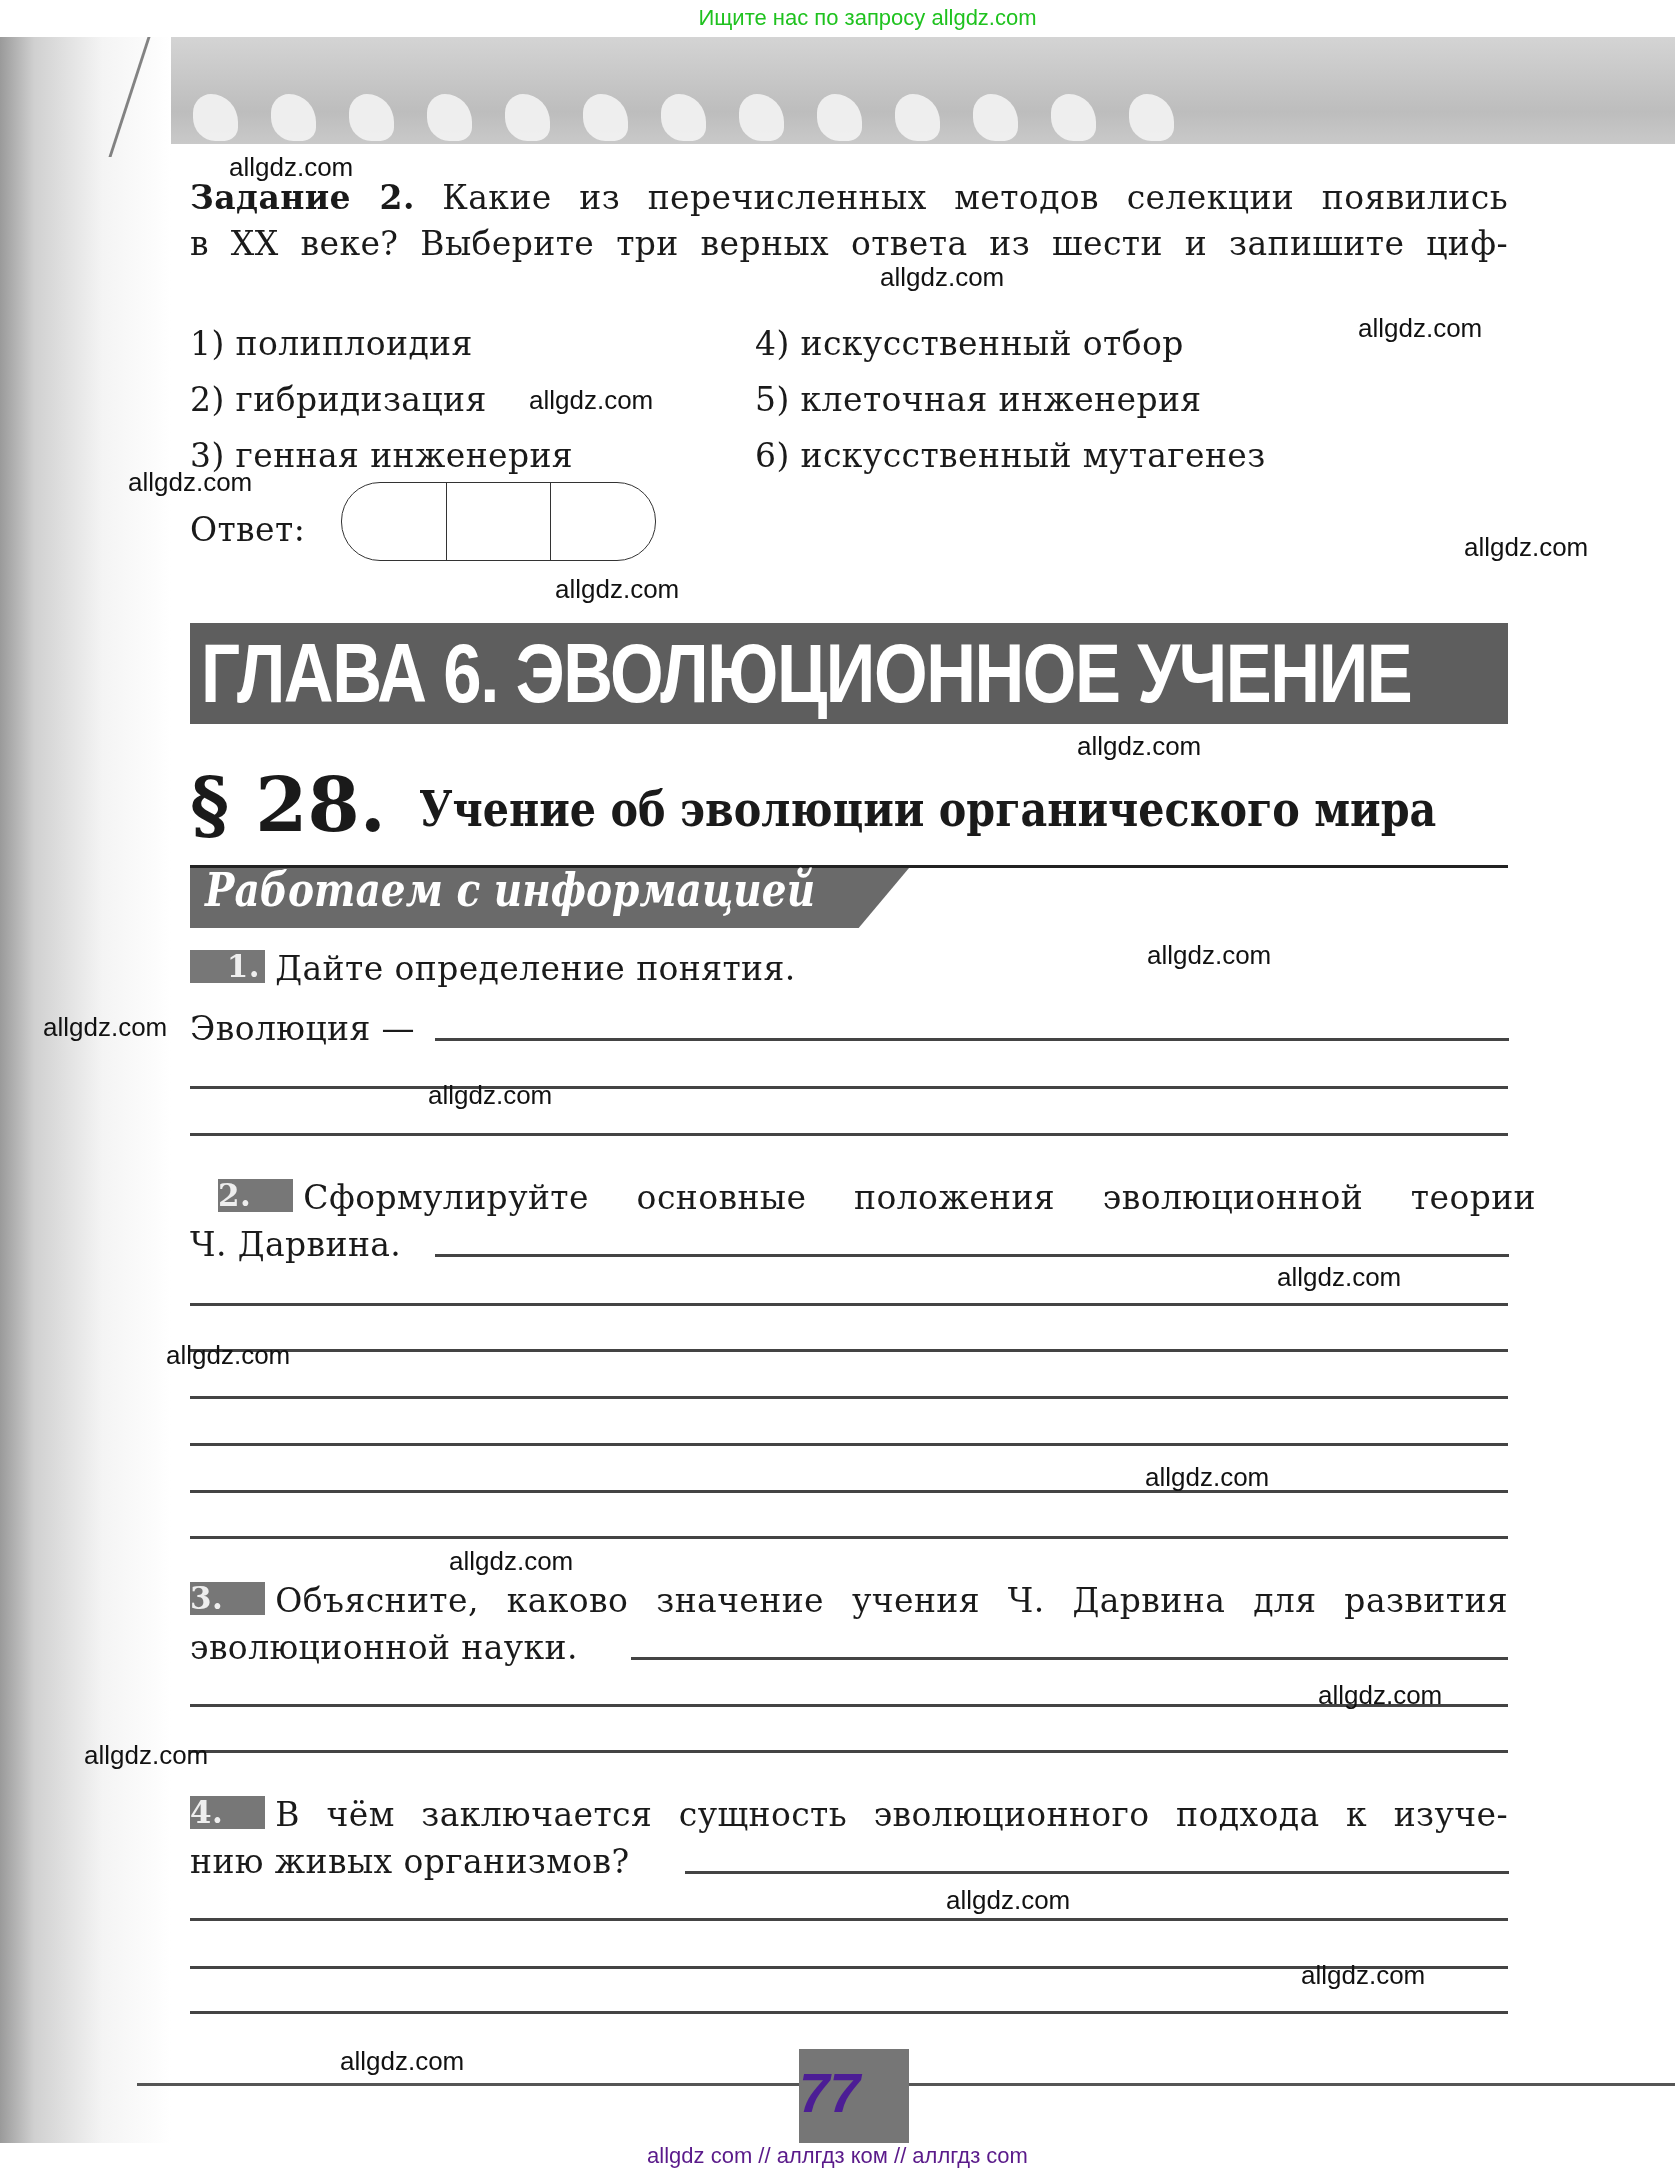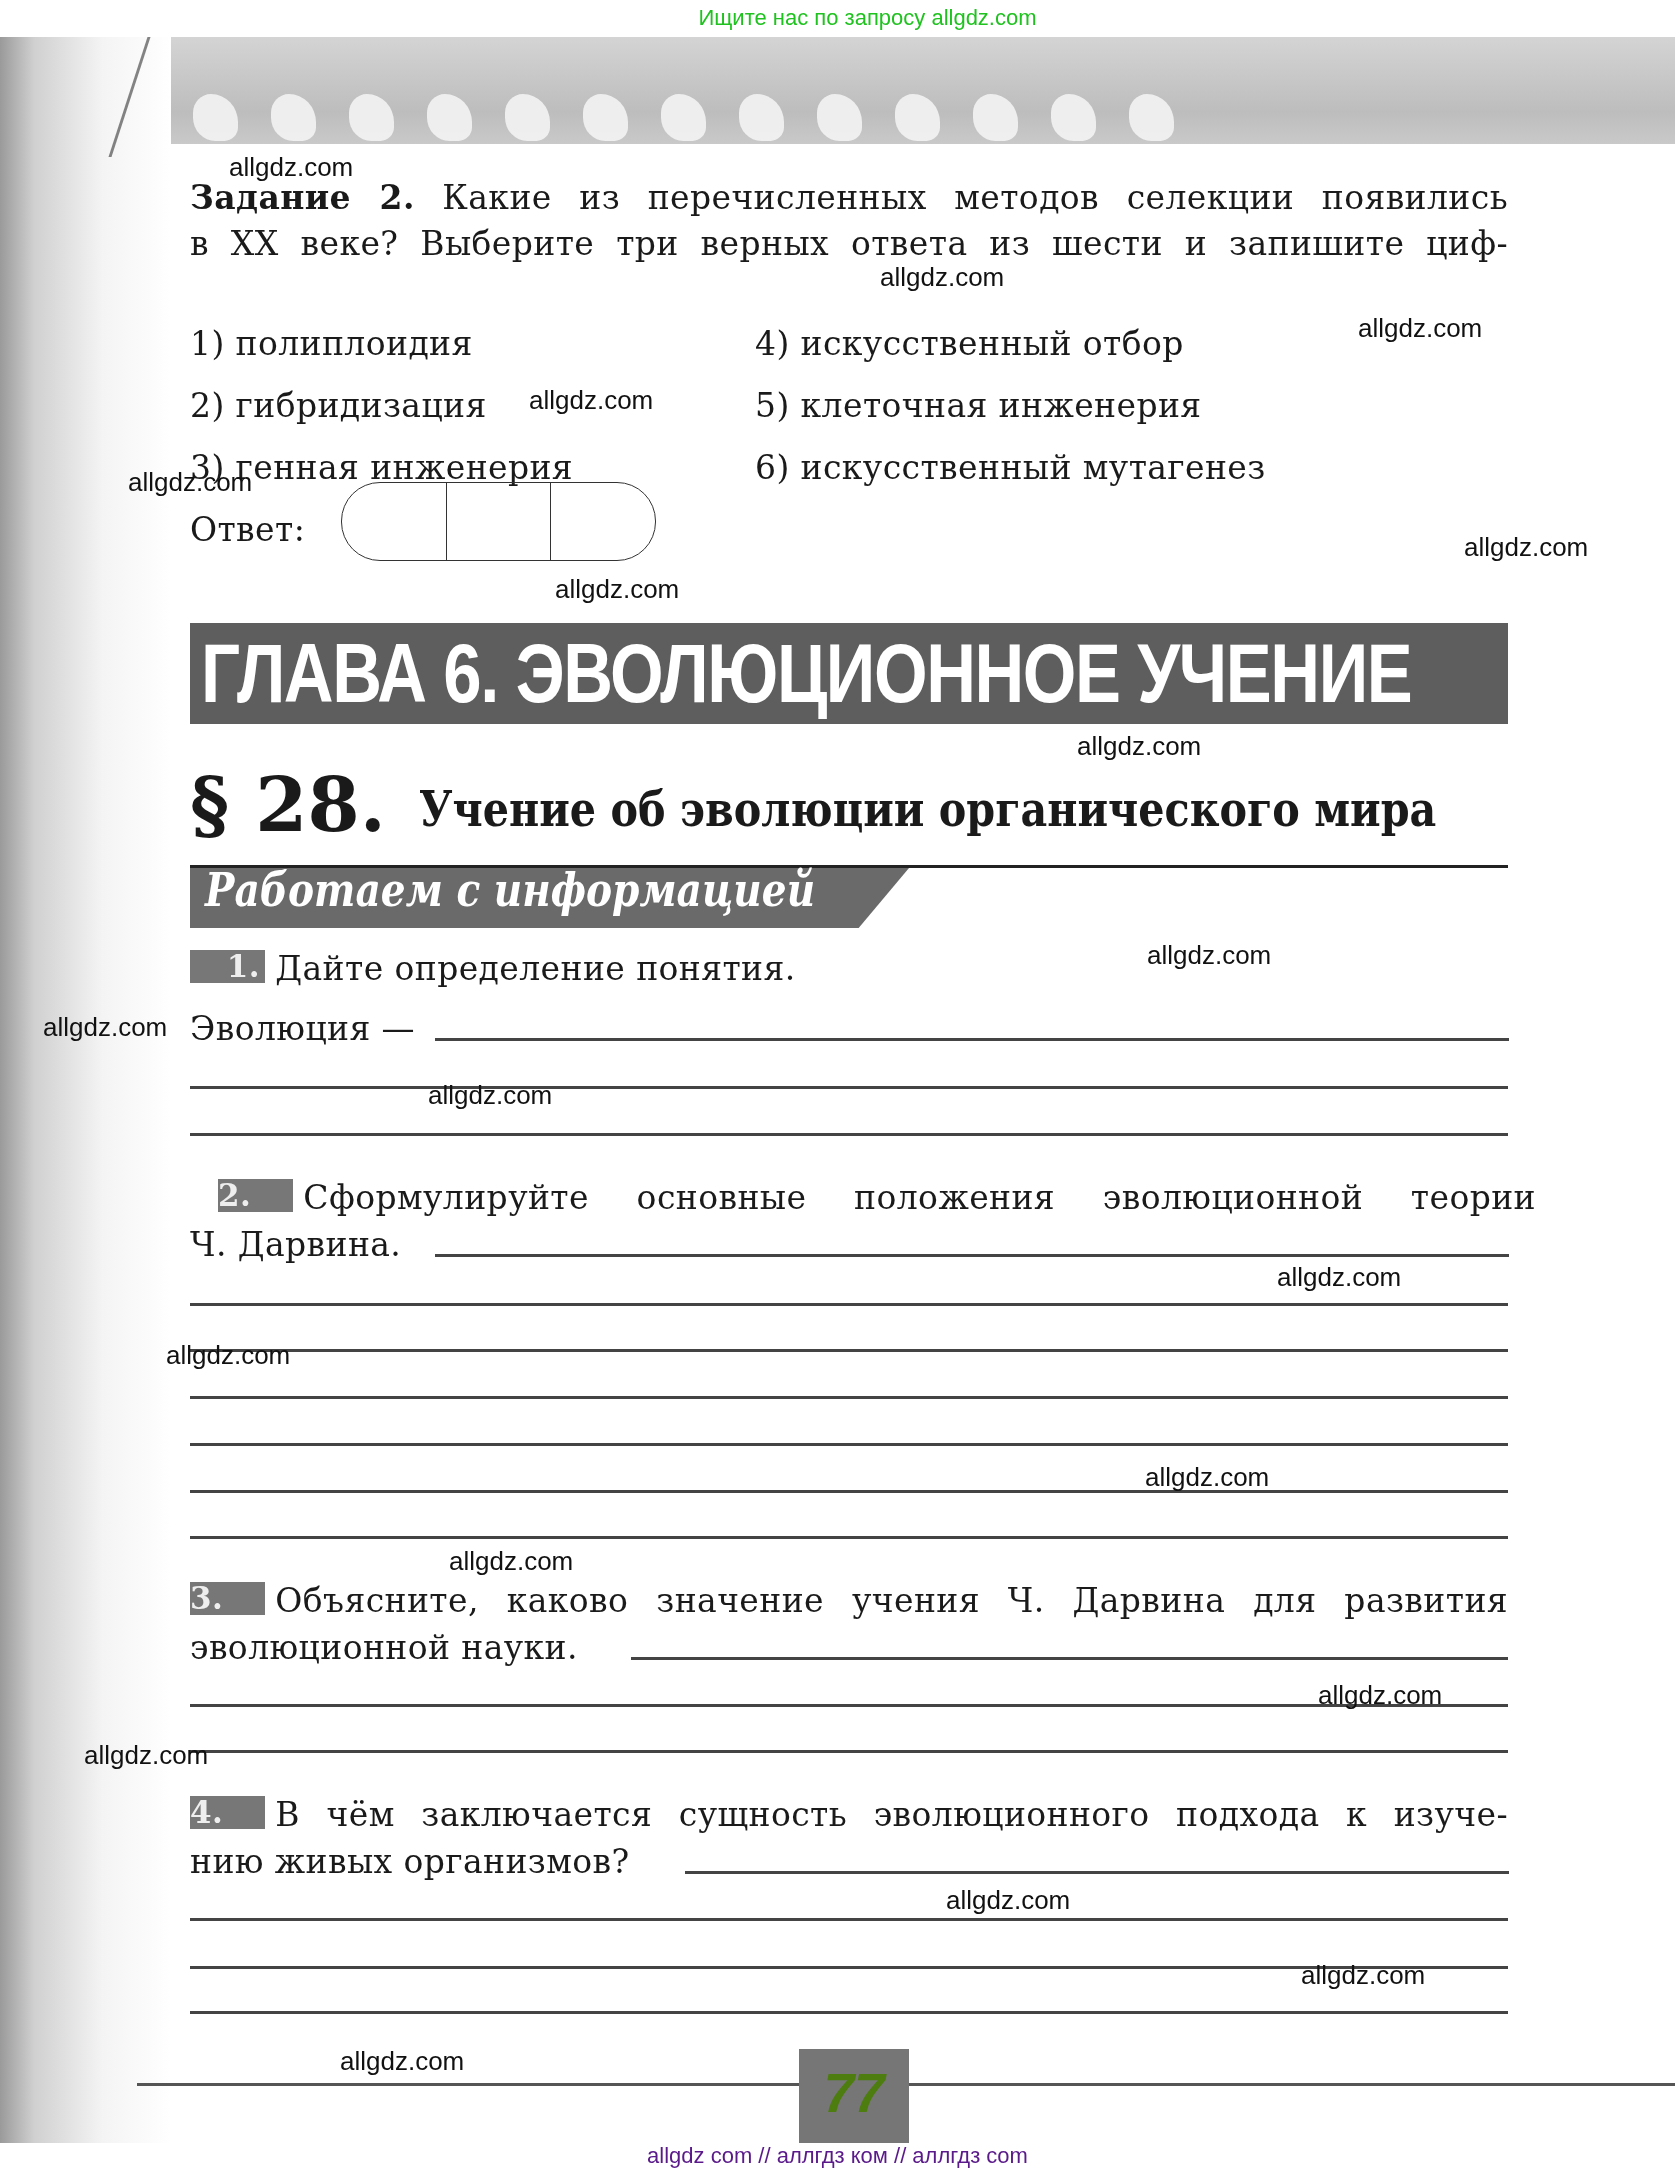--- a/index.html
+++ b/index.html
@@ -18,21 +18,21 @@
     .animal { width: 45px; height: 47px; background: #f3f3f3; border-radius: 40% 60% 30% 50%;
       opacity: 0.9; }
     .page-edge { top: 37px; left: 0; width: 171px; height: 2106px;
       background: linear-gradient(90deg,#9a9a9a 0%,#d0d0d0 20%,#f4f4f4 60%,#ffffff 100%); }
     .page-edge-curve { top: 37px; left: 128px; width: 3.4px; height: 120px; background: #333;
       transform: skewX(-18deg); opacity: 0.6; }
     .wm { font-family: "Liberation Sans", sans-serif; font-size: 26px; color: #111; }
     .body-text { font-size: 33px; line-height: 46px; letter-spacing: 0.4px; }
     .task-title { font-weight: bold; }
     .options { top: 321px; left: 190px; width: 1353px; }
-    .options-grid { display: grid; grid-template-columns: 565px 770px; row-gap: 16px; }
+    .options-grid { display: grid; grid-template-columns: 565px 770px; row-gap: 10px; }
     .answer-label { top: 507px; left: 190px; }
     .answer-box { top: 482px; left: 341px; width: 313px; height: 77px;
       border: 1.7px solid #333; border-radius: 39px; display: flex; overflow: hidden; }
     .answer-cell { flex: 1; border-right: 1.7px solid #333; }
     .answer-cell:last-child { border-right: none; }
     .chapter-band { top: 623px; left: 190px; width: 1318px; height: 101px; background: #5e5e5e; }
     .chapter-title { top: 623px; left: 201px; font-family: "Liberation Sans", sans-serif;
       font-weight: bold; font-size: 84px; line-height: 101px; color: #ffffff; letter-spacing: -1.7px;
       transform: scaleX(0.82); transform-origin: left center; white-space: nowrap; }
     .section-num { top: 762px; left: 190px; font-size: 75px; font-weight: bold; line-height: 86px; }
@@ -42,23 +42,23 @@
     .info-band { top: 868px; left: 190px; width: 719px; height: 60px; background: #6a6a6a;
       clip-path: polygon(0 0, 100% 0, 93% 100%, 0 100%); }
     .info-title { top: 863px; left: 205px; font-family: "DejaVu Serif", serif; font-style: italic;
       font-weight: bold; font-size: 46px; color: #fff; white-space: nowrap;
       transform: scaleX(0.85); transform-origin: left center; }
     .q-badge { display: inline-block; width: 75px; height: 33px; background: #777; color: #eee;
       font-weight: bold; font-size: 31px; line-height: 33px; text-align: right; padding-right: 5.1px;
       box-sizing: border-box; vertical-align: 3.4px; margin-right: 10.3px; }
     .line { height: 2.6px; background: #444; }
     .page-num-box { top: 2049px; left: 799px; width: 110px; height: 94px; background: #767676; }
-    .page-num { top: 2061px; left: 799px; width: 110px; text-align: center;
+    .page-num { top: 2061px; left: 799px; width: 110px; text-align: left;
       font-family: "Liberation Sans", sans-serif; font-weight: bold; font-style: italic;
-      font-size: 55px; color: #4d7c0f; }
+      font-size: 55px; color: #4c1d95; }
     .footer-rule { top: 2083px; left: 137px; width: 1538px; height: 2.6px; background: #555; }
     .justify { text-align: justify; text-align-last: justify; }
   </style>
 </head>
 <body>
 
 <div class="abs top-banner">Ищите нас по запросу allgdz.com</div>
 
 <div class="abs header-band"></div>
 <div class="abs page-edge"></div>

